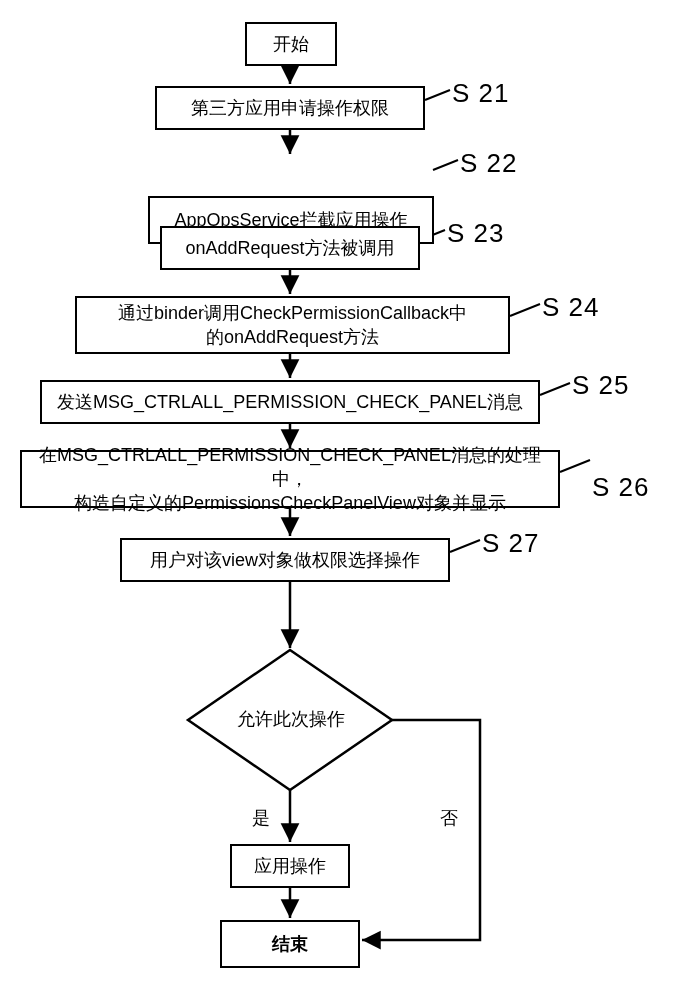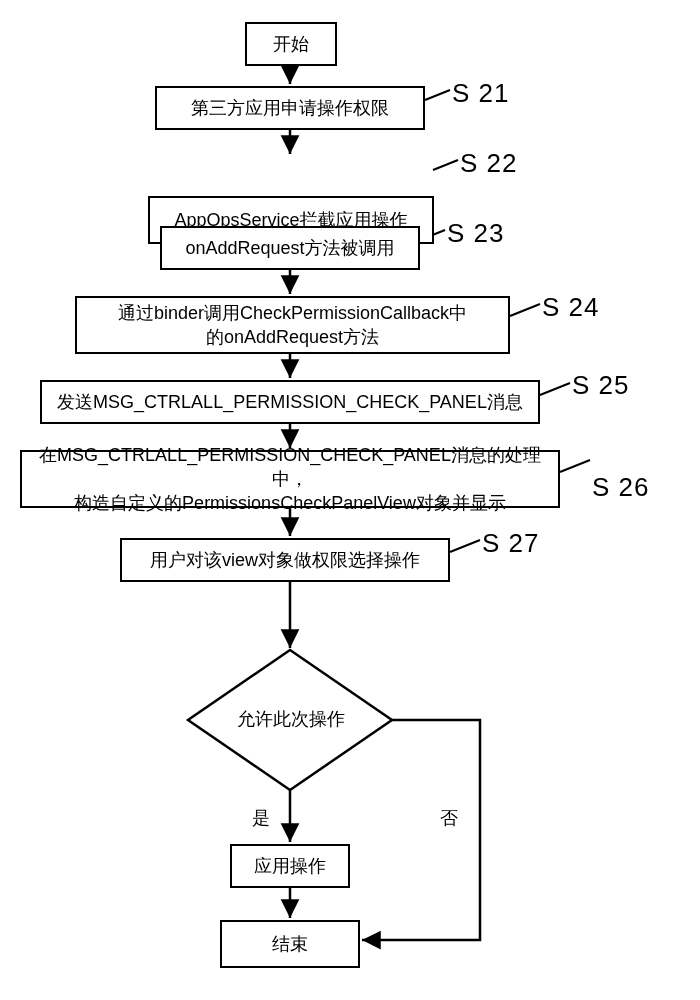--- a/index.html
+++ b/index.html
@@ -90,15 +90,15 @@
   <div class="box" style="left:120px; top:538px; width:330px; height:40px;">用户对该view对象做权限选择操作</div>
   <div class="slabel" style="left:482px; top:528px;">S 27</div>
 
   <div style="position:absolute; left:226px; top:707px; width:130px; text-align:center; font-size:18px;">允许此次操作</div>
 
   <div style="position:absolute; left:252px; top:806px; font-size:18px;">是</div>
   <div style="position:absolute; left:440px; top:806px; font-size:18px;">否</div>
 
   <div class="box" style="left:230px; top:844px; width:120px; height:40px;">应用操作</div>
 
-  <div class="box" style="left:220px; top:920px; width:140px; height:48px;">结束</div>
+  <div class="box" style="left:220px; top:920px; width:140px; height:48px;font-weight:bold;">结束</div>
 
 </div>
 
 </body></html>

